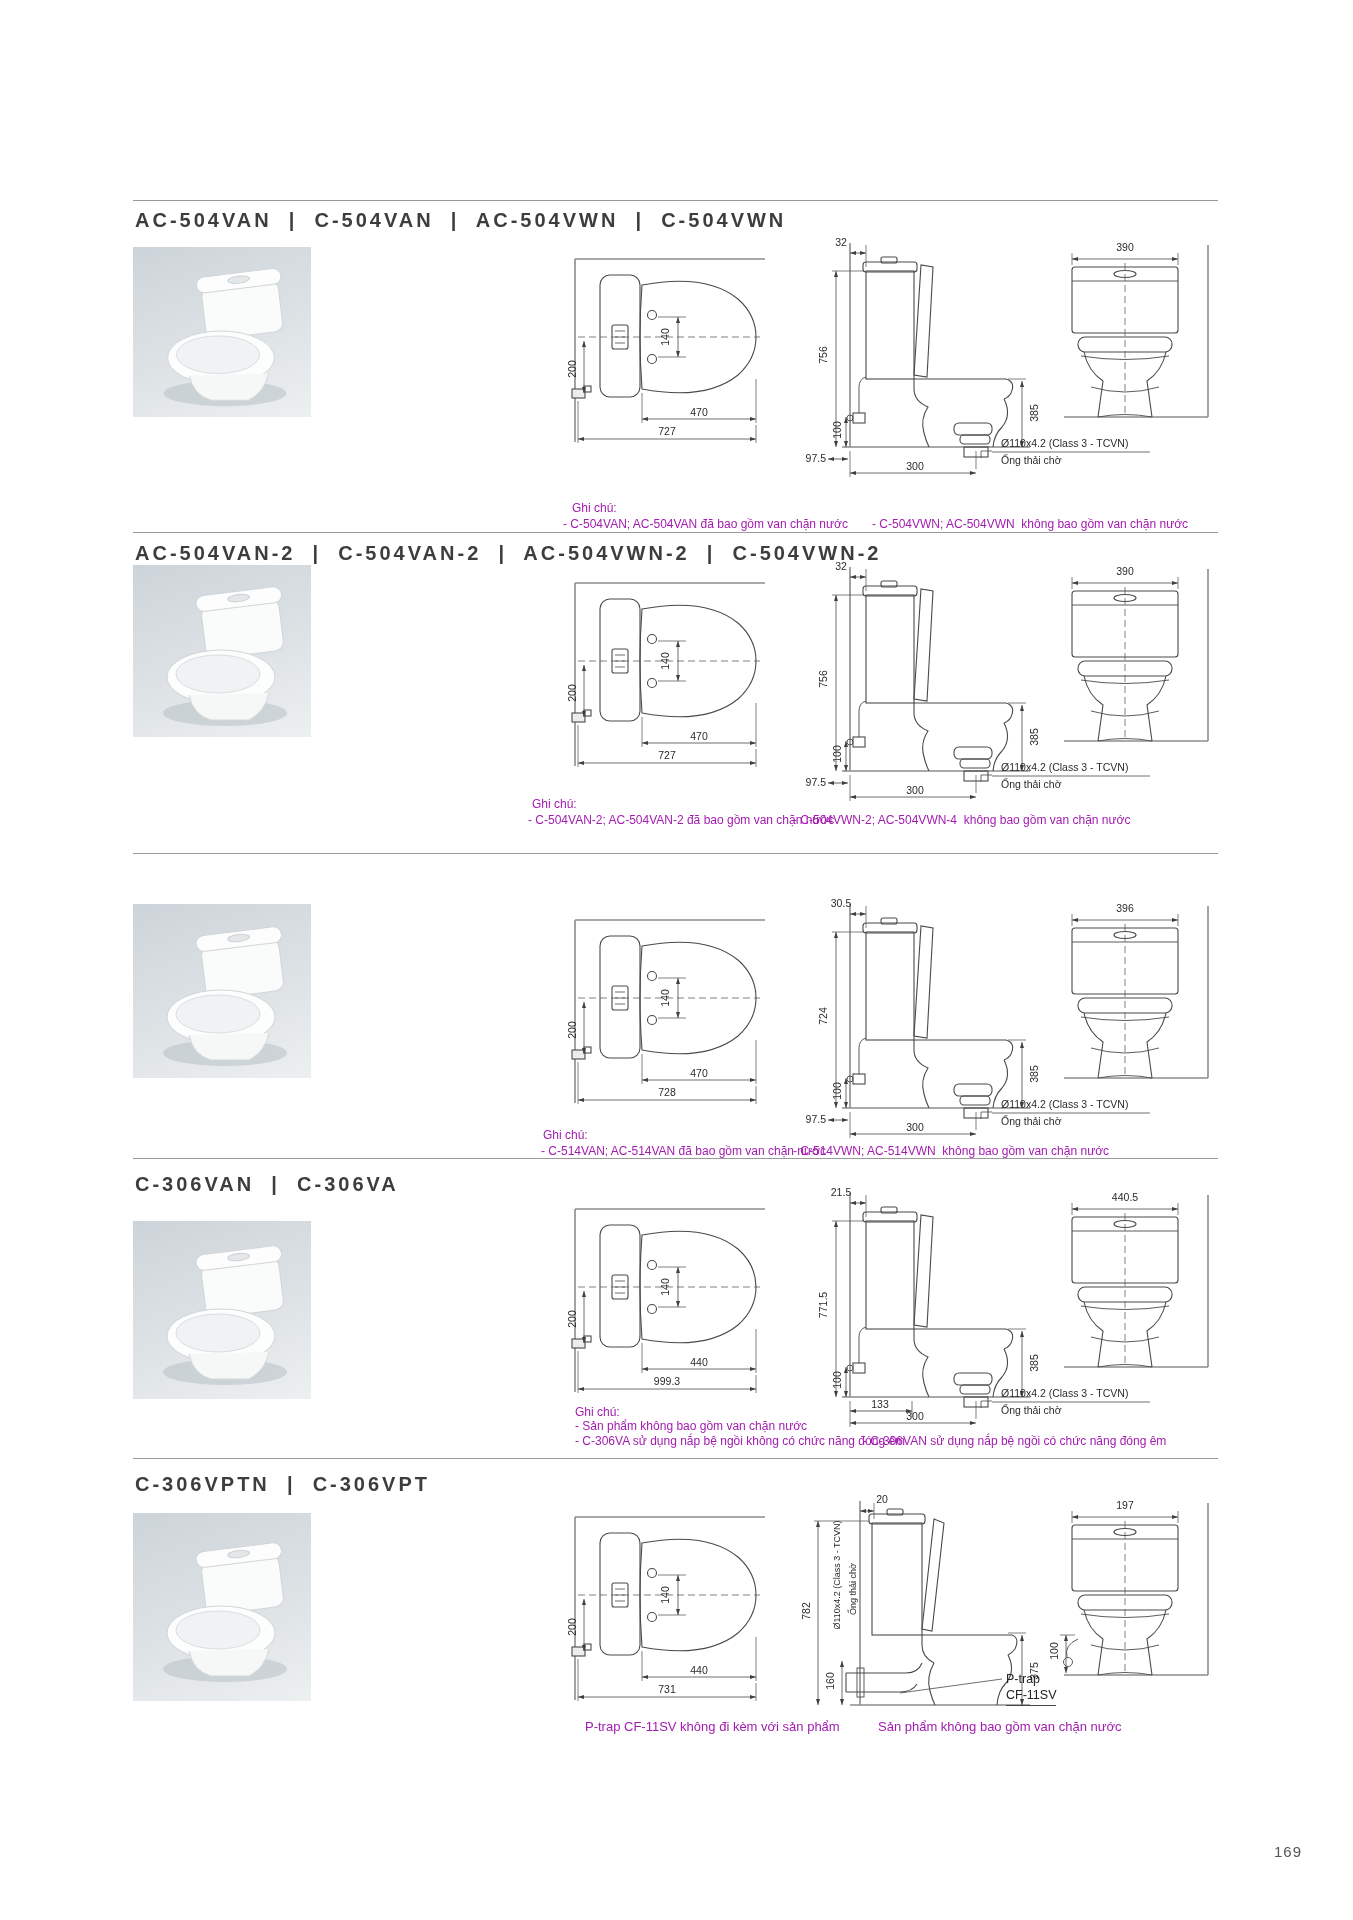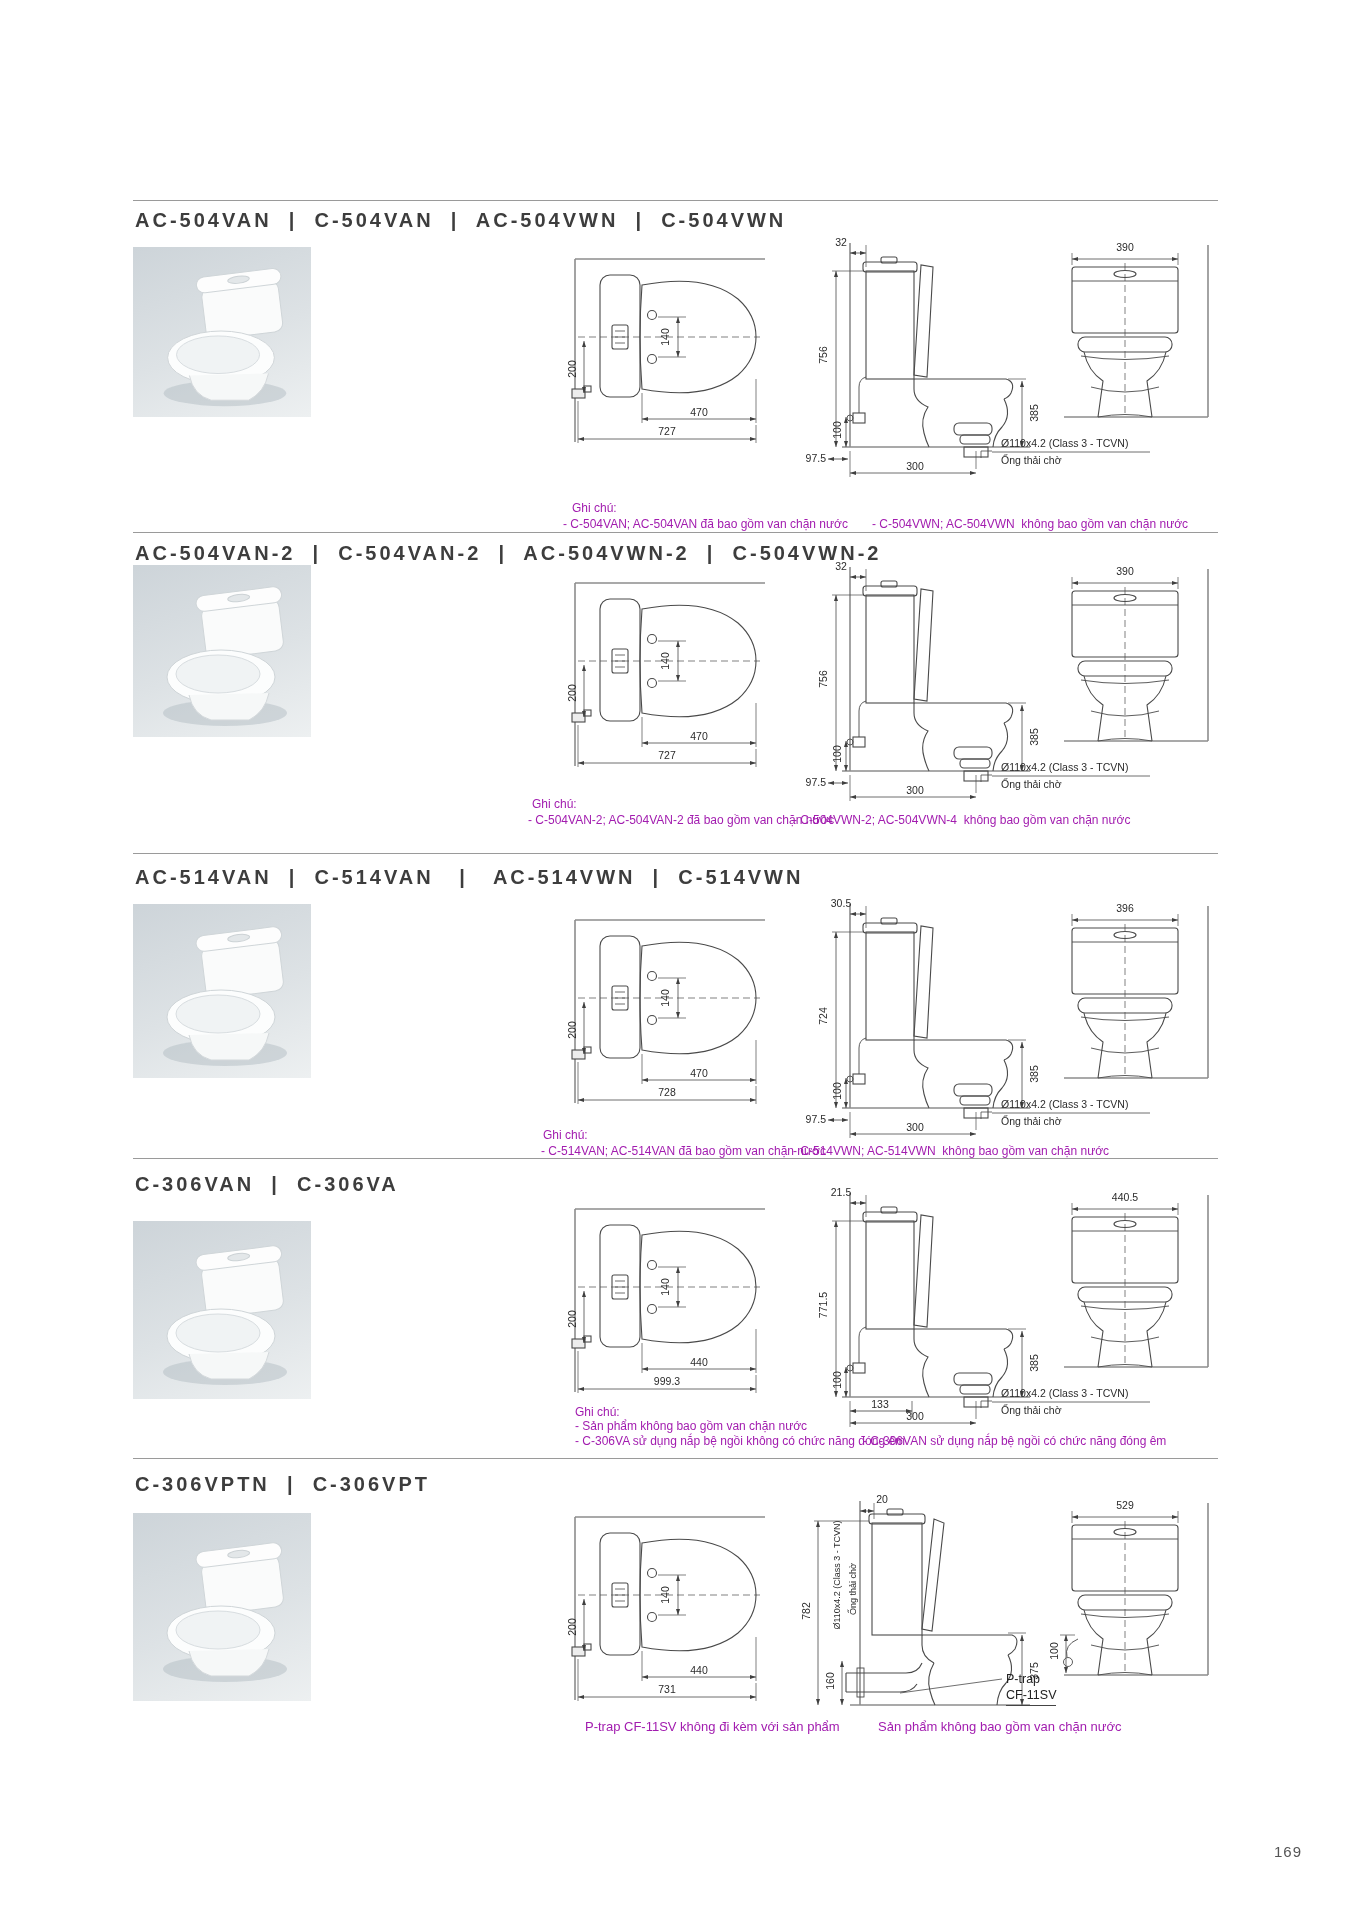--- a/index.html
+++ b/index.html
@@ -212,21 +212,20 @@
       <span class="dim l" style="left:441px;top:214px">Ø110x4.2 (Class 3 - TCVN)</span>
       <span class="dim l" style="left:441px;top:231px">Ống thải chờ</span>
       <span class="dim c" style="left:565px;top:18px">390</span>
     </div>
     <div class="nh" style="left:399px;top:264px">Ghi chú:</div>
     <div class="nt" style="left:395px;top:280px">- C-504VAN-2; AC-504VAN-2 đã bao gồm van chặn nước</div>
     <div class="nt" style="left:660px;top:280px">- C-504VWN-2; AC-504VWN-4  không bao gồm van chặn nước</div>
   </section>
 
   <section class="sec" style="top:853px;height:305px">
-    <h2 class="title" style="top:12px">AC-514VAN  |  C-514VAN   |   AC-514VWN  |  C-514VWN</h2>
     <div class="photo" style="top:50px;height:174px">
       <svg viewBox="0 0 178 172">
           <use href="#g-photo"></use>
         </svg>
     </div>
     <div class="draw" style="top:36px">
       <svg class="art" viewBox="0 0 660 250">
         <use href="#g-plan"></use>
           <use href="#g-side"></use>
           <use href="#g-b975"></use>
@@ -302,21 +301,21 @@
       <span class="dim rot" style="left:12px;top:140px">200</span>
       <span class="dim rot" style="left:105px;top:108px">140</span>
       <span class="dim c" style="left:139px;top:183px">440</span>
       <span class="dim c" style="left:107px;top:202px">731</span>
       <span class="dim c" style="left:322px;top:12px">20</span>
       <span class="dim rot" style="left:246px;top:124px">782</span>
       <span class="dim rot" style="left:270px;top:194px">160</span>
       <span class="dim rot" style="left:474px;top:184px">375</span>
       <span class="dim rot fs9" style="left:277px;top:88px">Ø110x4.2 (Class 3 - TCVN)</span>
       <span class="dim rot fs9" style="left:293px;top:102px">Ống thải chờ</span>
-      <span class="dim c" style="left:565px;top:18px">529</span>
+      <span class="dim c" style="left:565px;top:18px">197</span>
       <span class="dim rot" style="left:494px;top:164px">100</span>
       <div class="callout" style="left:446px;top:184px">
         <span>P-trap</span><br>
         <span class="u">CF-11SV</span>
       </div>
     </div>
     <div class="nt nt5" style="left:452px;top:260px">P-trap CF-11SV không đi kèm với sản phẩm</div>
     <div class="nt nt5" style="left:745px;top:260px">Sản phẩm không bao gồm van chặn nước</div>
   </section>
 

